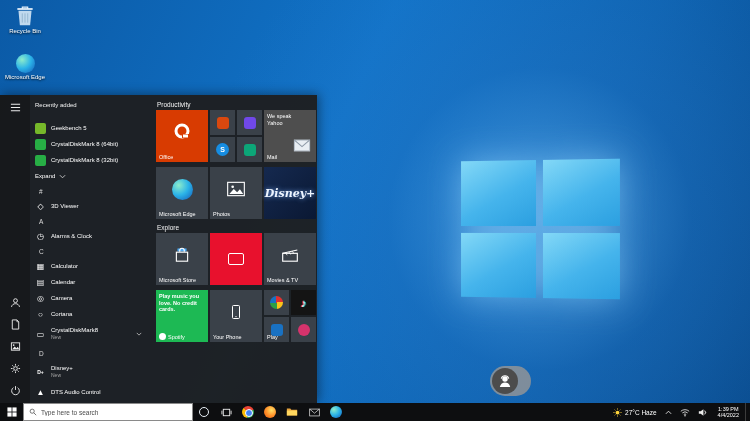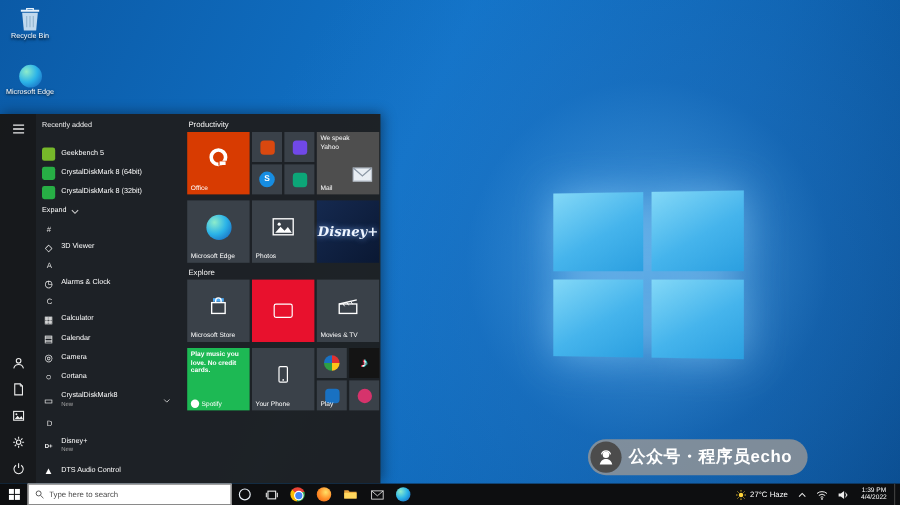--- a/index.html
+++ b/index.html
@@ -116,21 +116,20 @@
   </div>
 
   <div class="watermark">
     <span class="wm-logo">
       <svg width="16" height="16" viewBox="0 0 20 20">
         <circle cx="10" cy="7.5" r="3.4" fill="#fff"></circle>
         <path d="M3.5 17.5c1-4.2 3.5-5.7 6.5-5.7s5.5 1.5 6.5 5.7z" fill="#fff"></path>
         <path d="M5.3 7a4.9 4.9 0 019.4 0" fill="none" stroke="#fff" stroke-width="1.3"></path>
       </svg>
     </span>
-    <span>公众号・程序员echo</span>
   </div>
 
   <div class="start-menu">
 
     <div class="rail">
       <div class="rail-top">
         <div class="rail-btn">
           <svg width="11" height="11" viewBox="0 0 12 12">
               <path d="M1 2.5h10M1 6h10M1 9.5h10" stroke="#ececec" stroke-width="1.2"></path>
             </svg>

